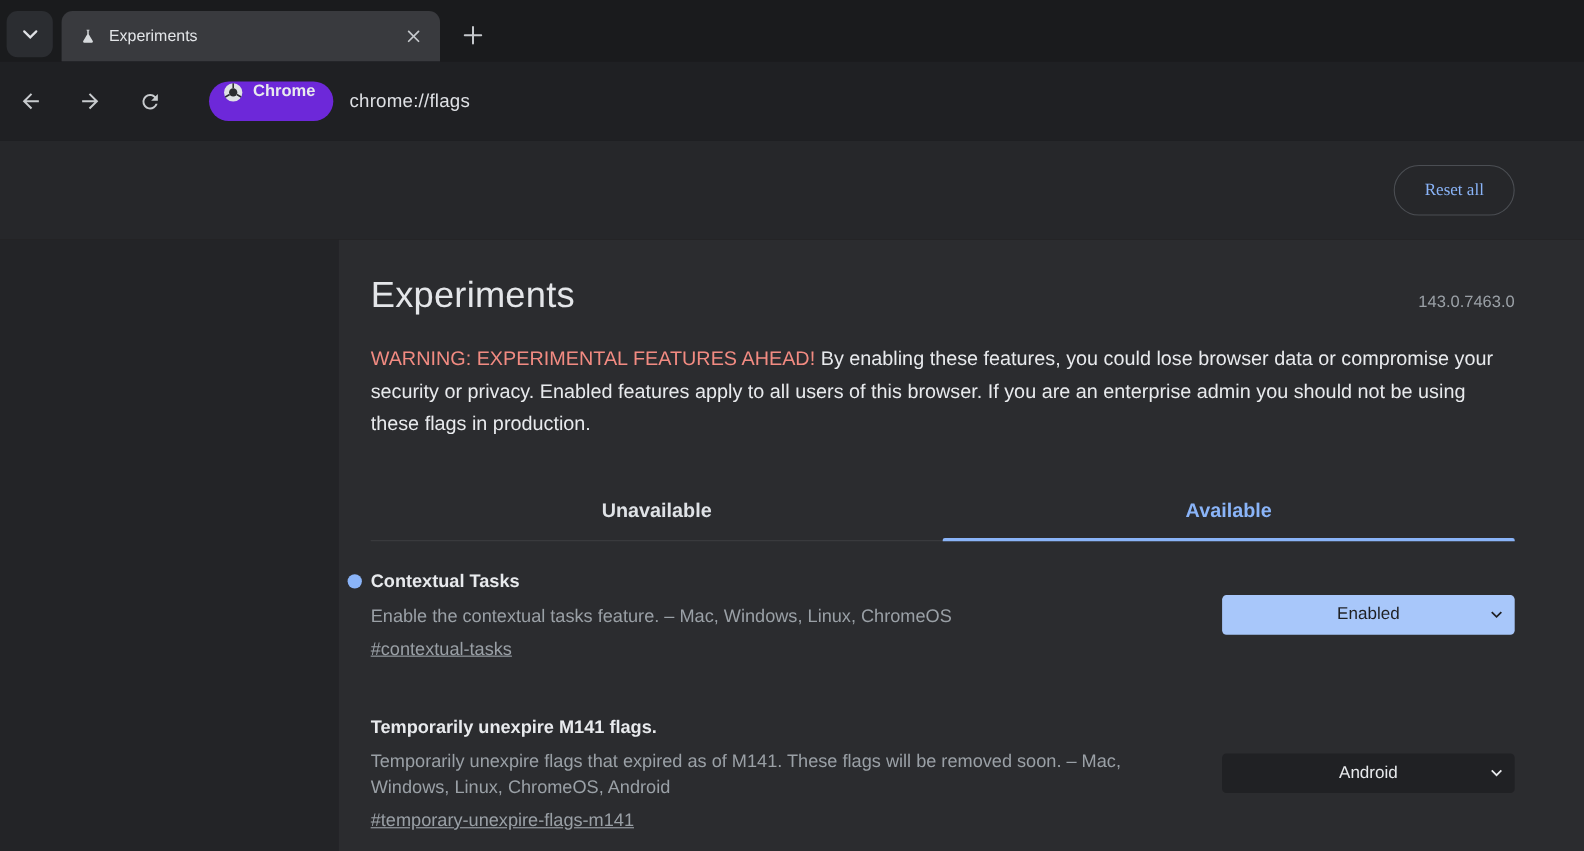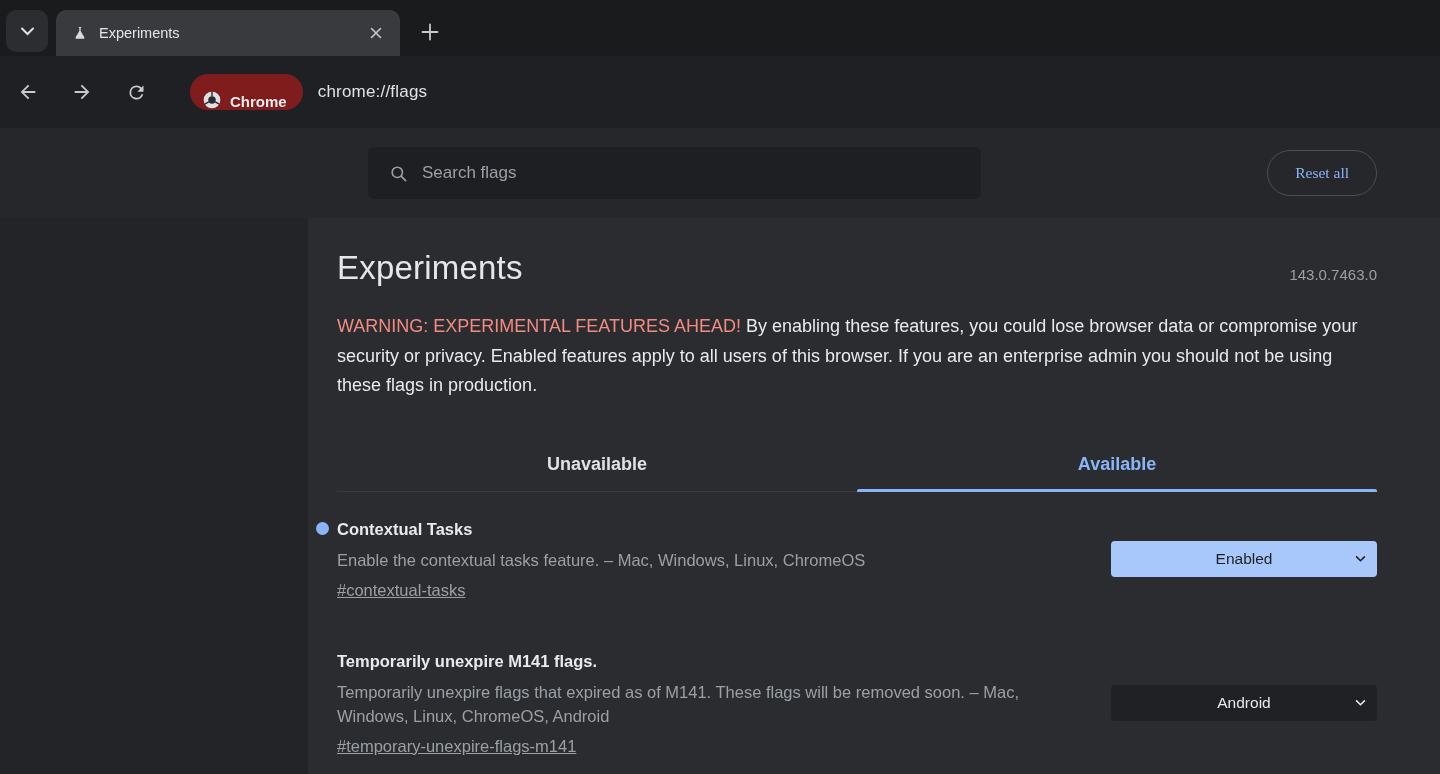--- a/index.html
+++ b/index.html
@@ -26,21 +26,21 @@
     display:flex;align-items:center;justify-content:center;cursor:pointer;border-radius:50%;}
 
   
   .toolbar{position:absolute;top:56px;left:0;width:100%;height:72px;background:#1f2023;
     display:flex;align-items:center;}
   .nav-btn{width:36px;height:36px;border:none;background:transparent;border-radius:50%;
     display:flex;align-items:center;justify-content:center;cursor:pointer;flex:none;}
   .nav-btn.first{margin-left:10px;}
   .nav-btn + .nav-btn{margin-left:18px;}
   .omnibox{display:flex;align-items:center;margin-left:36px;flex:1;height:44px;cursor:text;}
-  .chrome-chip{height:36px;border-radius:18px;background:#7f1d1d;display:flex;align-items:flex-end;
+  .chrome-chip{height:36px;border-radius:18px;background:#6d28d9;display:flex;align-items:flex-start;
     padding:0 16px 0 12px;gap:8px;flex:none;}
   .chip-label{font-size:15px;font-weight:700;color:#e8eaed;}
   .url-text{margin-left:15px;font-size:17px;color:#dfe1e5;letter-spacing:0.2px;}
 
   
   .flags-header{position:absolute;top:128px;left:0;width:100%;height:90px;background:#26272a;}
   .search-box{position:absolute;left:368px;top:19px;width:613px;height:52px;background:#1e1f22;
     border-radius:6px;display:flex;align-items:center;padding-left:21px;gap:14px;}
   .search-box input{flex:1;height:100%;background:transparent;border:none;outline:none;
     font-size:17px;color:#e8eaed;font-family:inherit;}
@@ -140,27 +140,20 @@
             </g>
           </svg>
         </span>
         <span class="chip-label">Chrome</span>
       </div>
       <span class="url-text">chrome://flags</span>
     </div>
   </div>
 
   <div class="flags-header">
-    <div class="search-box">
-      <svg width="19" height="19" viewBox="0 0 24 24">
-        <circle cx="10.5" cy="10.5" r="6.5" fill="none" stroke="#9aa0a6" stroke-width="2"></circle>
-        <line x1="15.6" y1="15.6" x2="21" y2="21" stroke="#9aa0a6" stroke-width="2" stroke-linecap="round"></line>
-      </svg>
-      <input type="text" placeholder="Search flags" style="">
-    </div>
     <button class="reset-all">Reset all</button>
   </div>
 
   <div class="content-bg"></div>
   <div class="panel">
 
     <div class="title-row">
       <h1>Experiments</h1>
       <span class="version">143.0.7463.0</span>
     </div>

